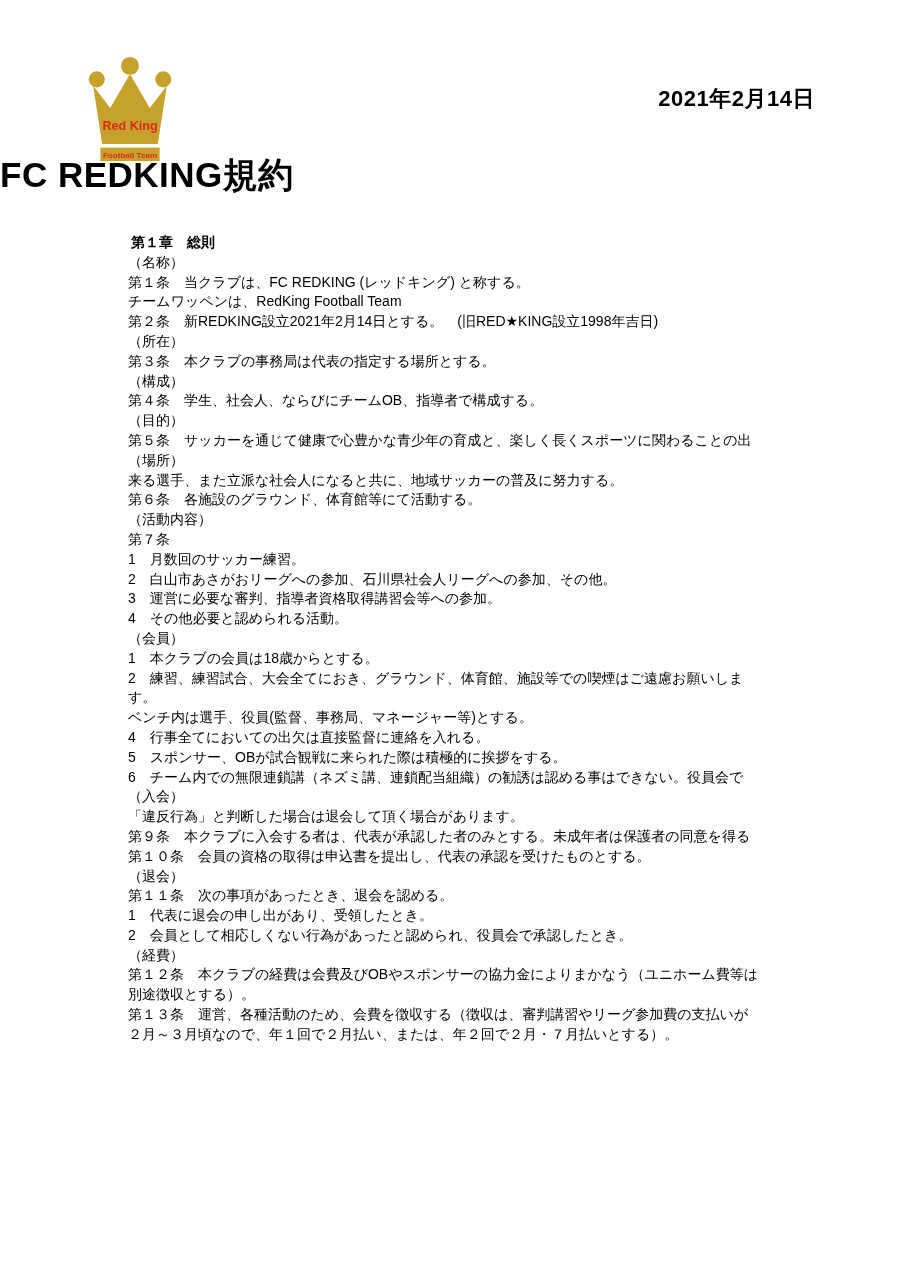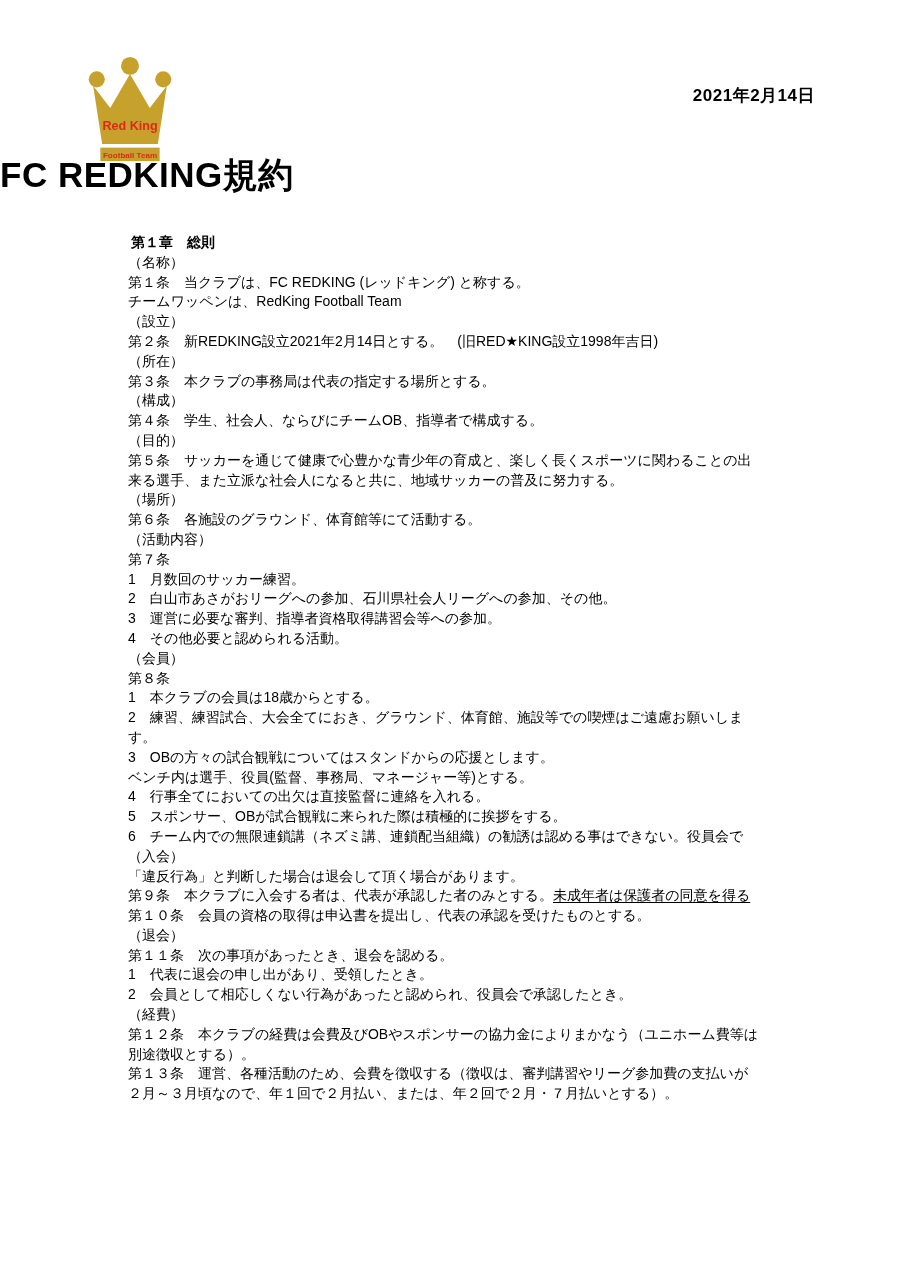--- a/index.html
+++ b/index.html
@@ -16,21 +16,21 @@
     position:absolute;
     left:84px;
     top:56px;
     width:92px;
     height:106px;
   }
   .date{
     position:absolute;
     top:84px;
     right:85px;
-    font-size:17px;
+    font-size:22px;
     font-weight:bold;
     letter-spacing:0.5px;
   }
   .title{
     position:absolute;
     top:152px;
     left:0;
     width:100%;
     text-align:left;
     font-size:35px;
@@ -49,21 +49,20 @@
     white-space:pre;
   }
   .line.chapter{
     font-weight:bold;
     padding-left:3px;
   }
   .line.gap{
     margin-top:14px;
   }
   .u{
-    text-decoration:underline;
     text-underline-offset:2px;
   }
 </style>
 </head>
 <body>
 
 <div class="page">
 
   <div class="logo">
     <svg viewBox="0 0 100 118" width="92" height="106">
@@ -79,43 +78,40 @@
 
   <div class="date">2021年2月14日</div>
 
   <div class="title">FC REDKING規約</div>
 
   <div class="doc-body" id="doc-body">
       <div class="line chapter">第１章　総則</div>
       <div class="line">（名称）</div>
       <div class="line">第１条　当クラブは、FC REDKING (レッドキング) と称する。</div>
       <div class="line">チームワッペンは、RedKing Football Team</div>
-      <div class="line">（設立）</div>
       <div class="line">第２条　新REDKING設立2021年2月14日とする。　(旧RED★KING設立1998年吉日)</div>
       <div class="line">（所在）</div>
       <div class="line">第３条　本クラブの事務局は代表の指定する場所とする。</div>
       <div class="line">（構成）</div>
       <div class="line">第４条　学生、社会人、ならびにチームOB、指導者で構成する。</div>
       <div class="line">（目的）</div>
       <div class="line">第５条　サッカーを通じて健康で心豊かな青少年の育成と、楽しく長くスポーツに関わることの出</div>
+      <div class="line">（場所）</div>
       <div class="line">来る選手、また立派な社会人になると共に、地域サッカーの普及に努力する。</div>
-      <div class="line">（場所）</div>
       <div class="line">第６条　各施設のグラウンド、体育館等にて活動する。</div>
       <div class="line">（活動内容）</div>
       <div class="line">第７条</div>
       <div class="line">1　月数回のサッカー練習。</div>
       <div class="line">2　白山市あさがおリーグへの参加、石川県社会人リーグへの参加、その他。</div>
       <div class="line">3　運営に必要な審判、指導者資格取得講習会等への参加。</div>
       <div class="line">4　その他必要と認められる活動。</div>
       <div class="line">（会員）</div>
-      <div class="line">第８条</div>
       <div class="line">1　本クラブの会員は18歳からとする。</div>
       <div class="line">2　練習、練習試合、大会全てにおき、グラウンド、体育館、施設等での喫煙はご遠慮お願いしま</div>
       <div class="line">す。</div>
-      <div class="line">3　OBの方々の試合観戦についてはスタンドからの応援とします。</div>
       <div class="line">ベンチ内は選手、役員(監督、事務局、マネージャー等)とする。</div>
       <div class="line">4　行事全てにおいての出欠は直接監督に連絡を入れる。</div>
       <div class="line">5　スポンサー、OBが試合観戦に来られた際は積極的に挨拶をする。</div>
       <div class="line">6　チーム内での無限連鎖講（ネズミ講、連鎖配当組織）の勧誘は認める事はできない。役員会で</div>
       <div class="line">（入会）</div>
       <div class="line">「違反行為」と判断した場合は退会して頂く場合があります。</div>
       <div class="line"><span>第９条　本クラブに入会する者は、代表が承認した者のみとする。</span><span class="u">未成年者は保護者の同意を得る</span></div>
       <div class="line">第１０条　会員の資格の取得は申込書を提出し、代表の承認を受けたものとする。</div>
       <div class="line">（退会）</div>
       <div class="line">第１１条　次の事項があったとき、退会を認める。</div>

